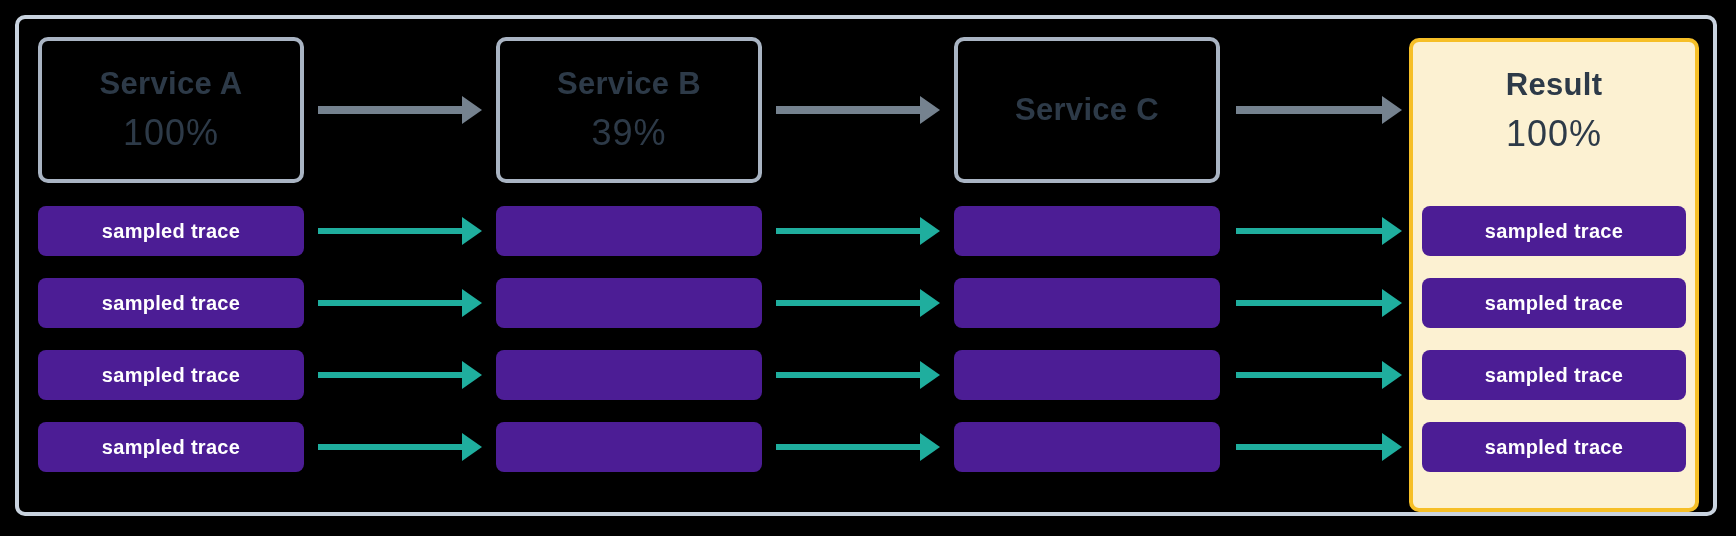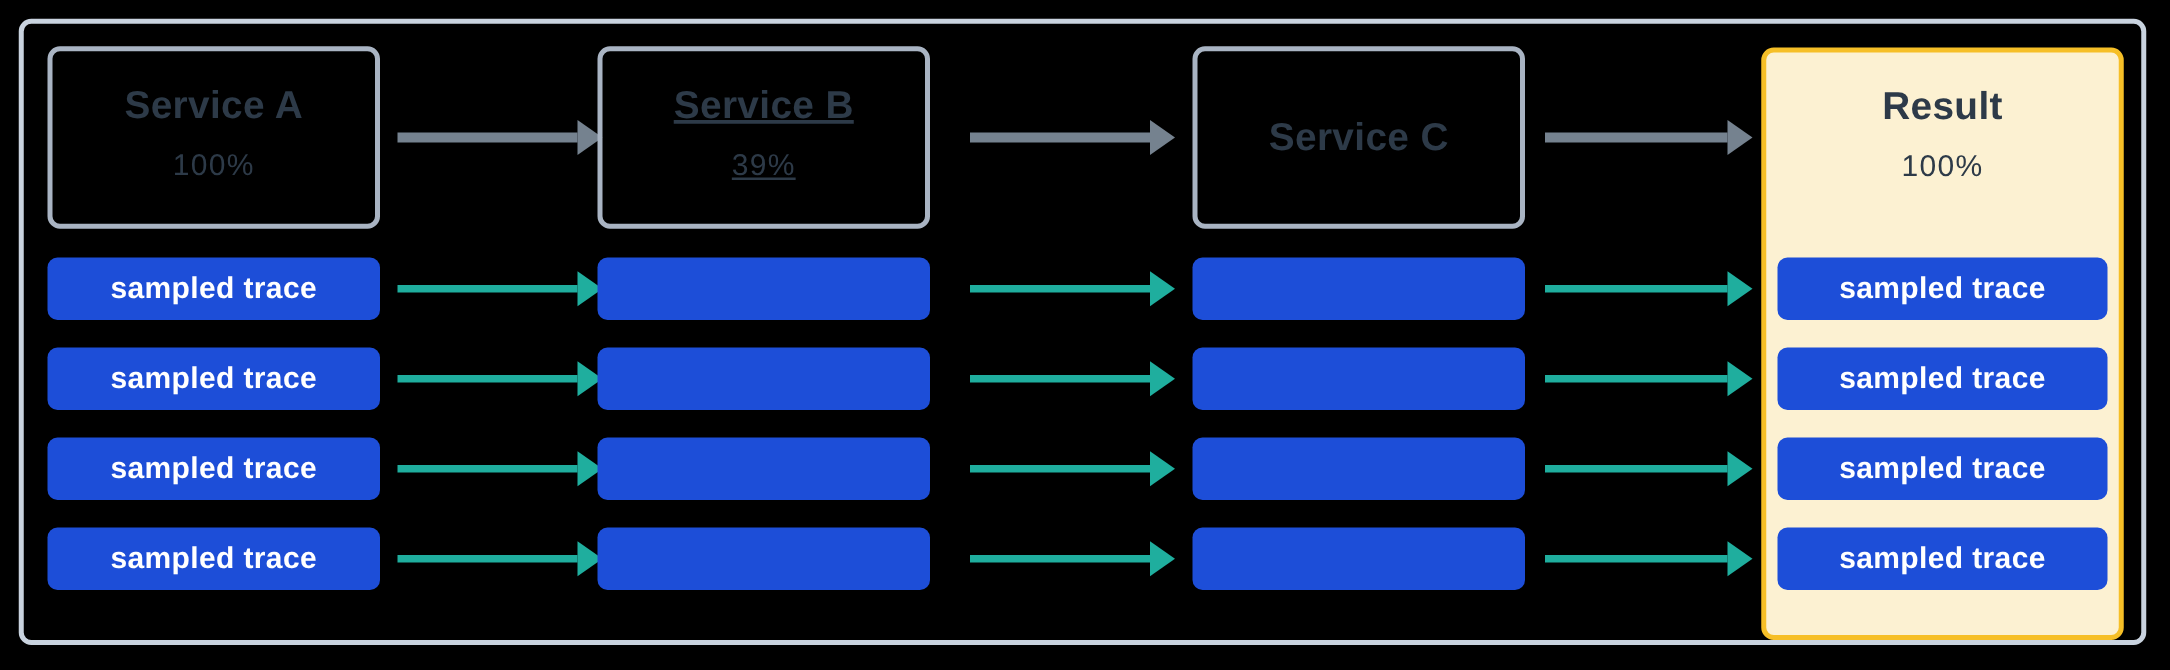--- a/index.html
+++ b/index.html
@@ -18,41 +18,41 @@
   }
 
   
   .service-box{
     position:absolute;top:37px;height:138px;width:258px;
     border:4px solid #A9B4C3;border-radius:10px;
     display:flex;flex-direction:column;align-items:center;justify-content:center;
     color:#2D3A48;text-align:center;
   }
   .box-title{font-size:31px;font-weight:700;line-height:46px;letter-spacing:.3px;}
-  .box-percent{font-size:24px;font-weight:500;line-height:52px;letter-spacing:1px;}
+  .box-percent{font-size:36px;font-weight:500;line-height:52px;letter-spacing:1px;}
 
   .col-a{left:38px;}
-  .col-b{left:478px;text-decoration:underline;}
+  .col-b{left:496px;}
   .col-c{left:954px;text-align:right;}
 
   
   .result-panel{
     position:absolute;left:1409px;top:38px;width:282px;height:446px;
     background:#FCF1D2;border:4px solid #F6BF27;border-radius:10px;
     color:#2D3A48;text-align:center;
     padding-top:20px;box-sizing:content-box;
   }
   .result-panel .box-title{line-height:46px;}
   .result-panel .box-percent{line-height:52px;}
 
   
   .pill{
     position:absolute;width:266px;height:50px;
-    background:#1d4ed8;border-radius:8px;
-    color:#FFFFFF;font-size:24px;font-weight:600;letter-spacing:.3px;
+    background:#4c1d95;border-radius:8px;
+    color:#FFFFFF;font-size:20px;font-weight:600;letter-spacing:.3px;
     display:flex;align-items:center;justify-content:center;
   }
   .pill.col-r{left:1422px;width:264px;}
   .r1{top:206px;} .r2{top:278px;} .r3{top:350px;} .r4{top:422px;}
 
   
   .arrow{position:absolute;height:28px;display:flex;align-items:center;}
   .arrow .line{flex:1;}
   .arrow .head{width:0;height:0;border-top:14px solid transparent;border-bottom:14px solid transparent;}
   .arrow.gray{top:96px;}

